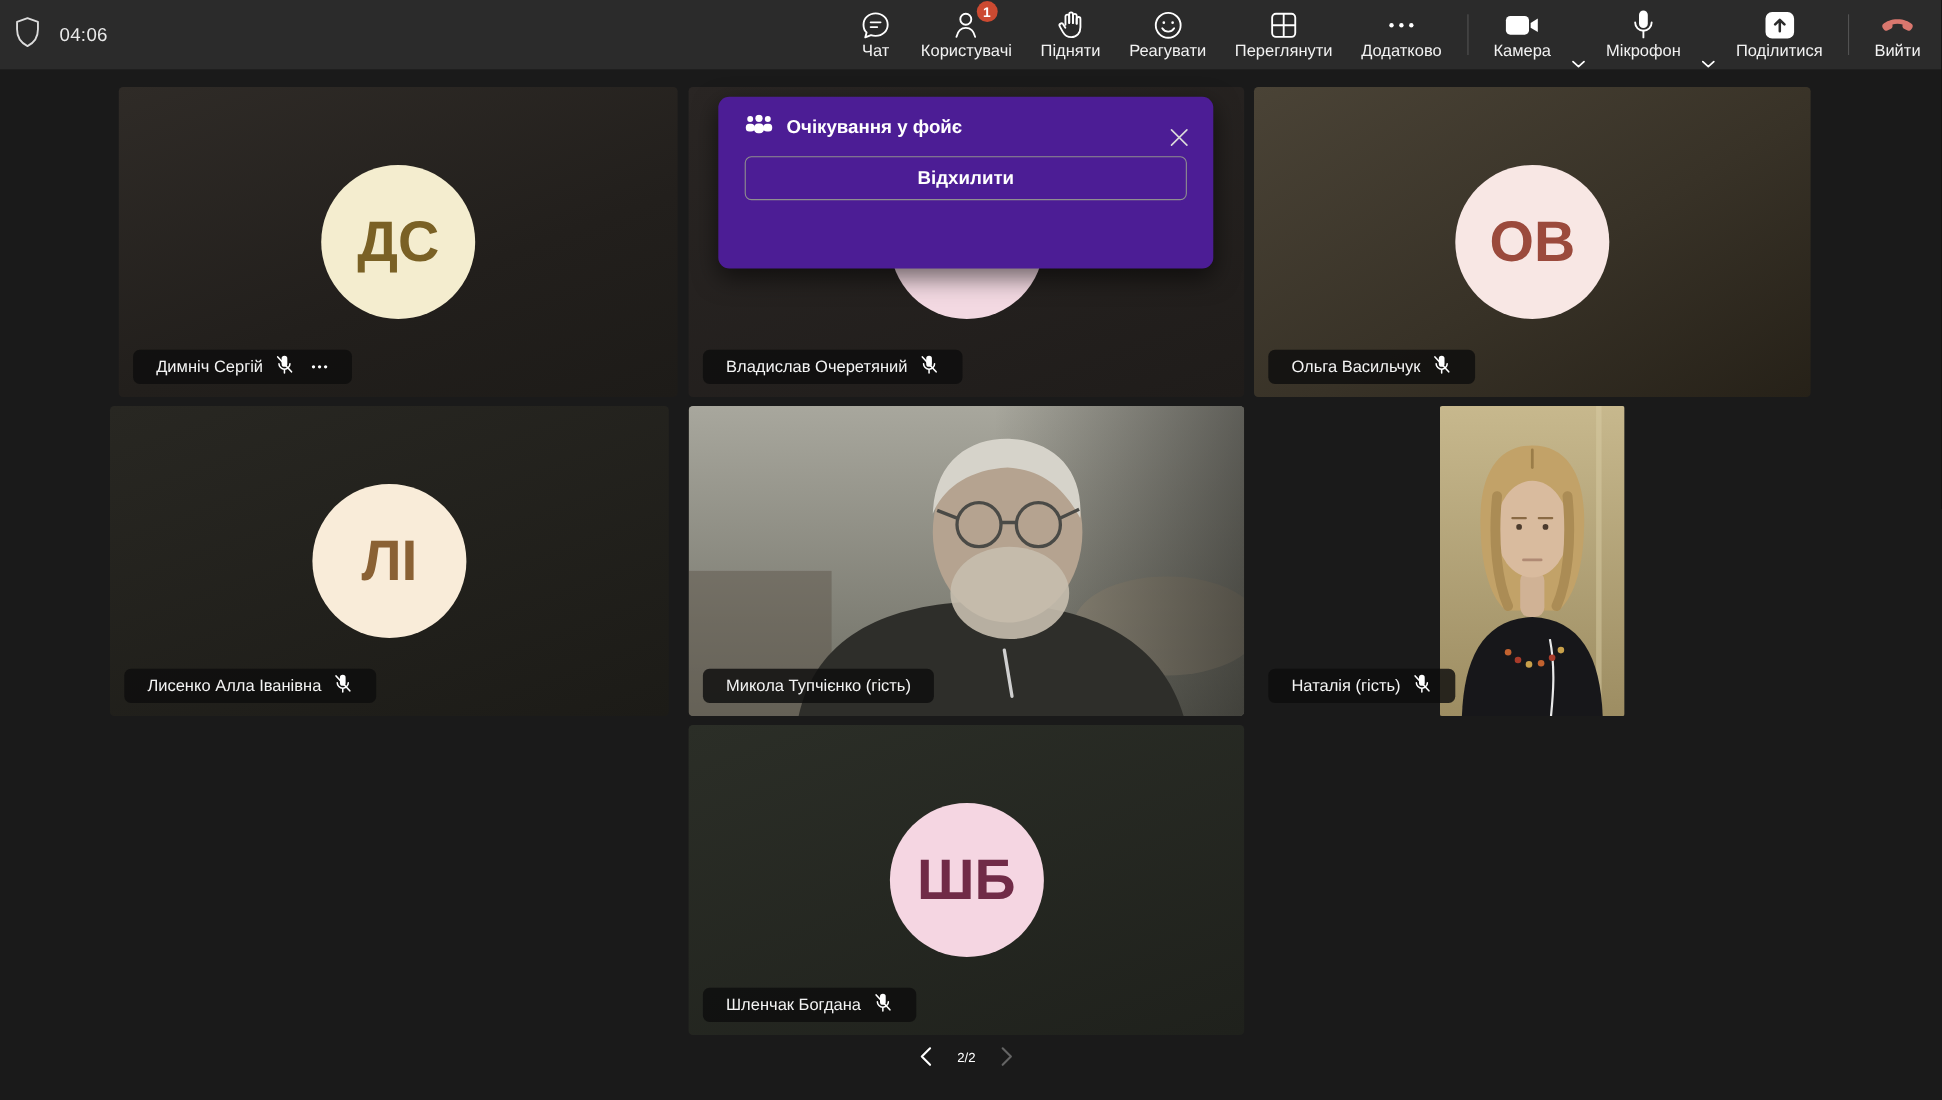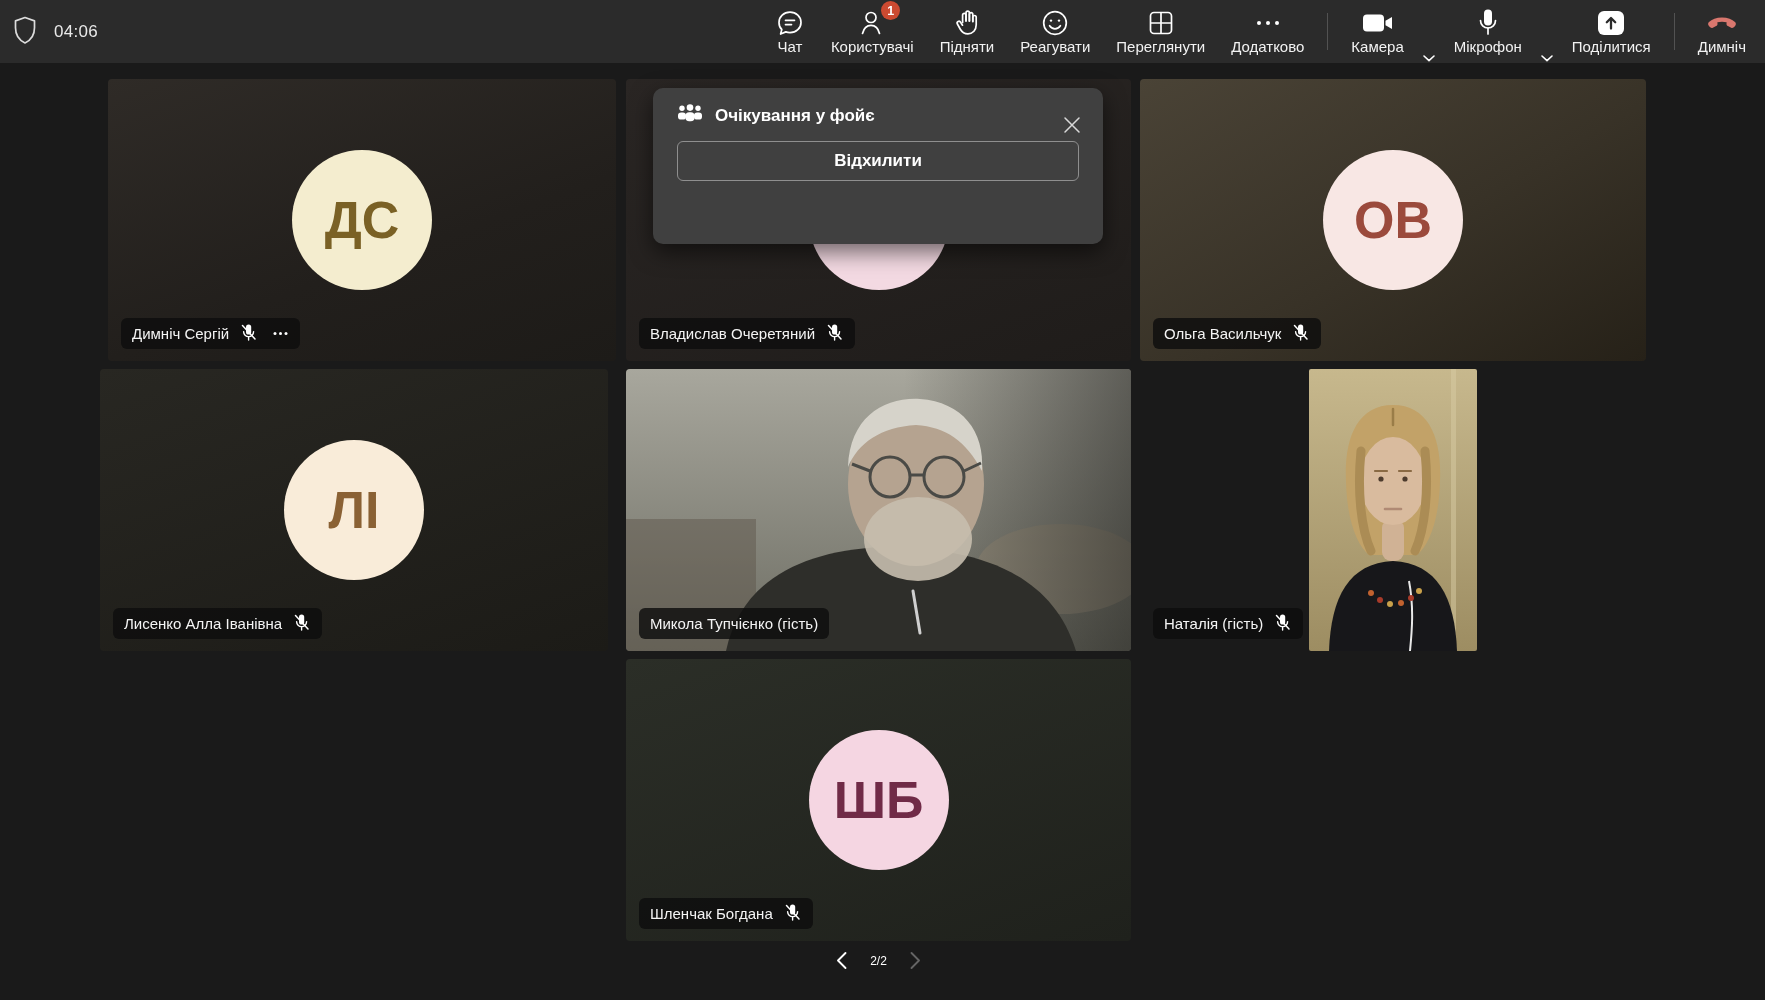--- a/index.html
+++ b/index.html
@@ -27,26 +27,26 @@
   .t2{left:626px;top:79px;width:505px;height:282px;background:linear-gradient(160deg,#2a2624 0%,#1f1c1a 100%)}
   .t3{left:1140px;top:79px;width:506px;height:282px;background:linear-gradient(150deg,#4a4336 0%,#383227 55%,#262118 100%)}
   .t4{left:100px;top:369px;width:508px;height:282px;background:linear-gradient(160deg,#282722 0%,#1c1b17 100%)}
   .t5{left:626px;top:369px;width:505px;height:282px;background:#3c3c36}
   .t6{left:1140px;top:369px;width:506px;height:282px;background:transparent;overflow:visible}
   .t6 .portrait{position:absolute;left:169px;top:0;width:168px;height:282px;border-radius:2px;overflow:hidden}
   .t7{left:626px;top:659px;width:505px;height:282px;background:linear-gradient(160deg,#2b2e27 0%,#1f211c 100%)}
   .avatar{position:absolute;left:50%;top:50%;transform:translate(-50%,-50%);width:140px;height:140px;border-radius:50%;
           display:flex;align-items:center;justify-content:center;font-size:52px;font-weight:600;line-height:1}
   .name-pill{position:absolute;left:13px;bottom:12px;height:31px;display:inline-flex;align-items:center;gap:10px;
-             background:rgba(13,13,13,.82);border-radius:6px;padding:0 11px;color:#f4f4f4;font-size:15px;white-space:nowrap;z-index:5}
+             background:rgba(13,13,13,.82);border-radius:6px;padding:0 21px;color:#f4f4f4;font-size:15px;white-space:nowrap;z-index:5}
   .pill-more{display:flex;margin-left:4px}
   .vfill{display:block;width:100%;height:100%}
 
   
-  .lobby{position:absolute;left:653px;top:88px;width:450px;height:156px;background:#404040;border-radius:10px;
+  .lobby{position:absolute;left:653px;top:88px;width:450px;height:156px;background:#4c1d95;border-radius:10px;
          box-shadow:0 8px 22px rgba(0,0,0,.55);padding:16px 24px 8px;z-index:30;color:#fff}
   .lobby-header{display:flex;align-items:center;gap:12px}
   .lobby-title{font-size:17px;font-weight:600;color:#fff}
   .lobby-close{position:absolute;top:26px;right:20px;width:22px;height:22px;display:flex;align-items:center;justify-content:center;cursor:pointer}
   .lobby-body{margin-top:12px;font-size:17px;color:#cfcfcf;white-space:nowrap}
   .lobby-link{color:#a6a7dc;text-decoration:underline;cursor:pointer}
   .lobby-buttons{margin-top:14px;display:flex;gap:7px}
   .btn{flex:1;height:40px;border-radius:6px;font-size:17px;font-weight:600;display:flex;align-items:center;justify-content:center;cursor:pointer}
   .btn-decline{background:transparent;border:1px solid #8f8f8f;color:#fff}
   .btn-admit{background:#5f63c8;border:1px solid #5f63c8;color:#fff}
@@ -187,21 +187,21 @@
       </div>
 
       <div class="tb-div"></div>
 
       <div class="tb-item">
         <span class="tb-ic">
           <svg width="34" height="22" viewBox="0 0 34 22" fill="#d9776e">
             <path d="M17 5.5c-5.7 0-10.2 1.9-13 4.4-1 .9-1.2 2.4-.4 3.5l1 1.4c.7 1 2.1 1.4 3.2.9l3.3-1.6c.9-.4 1.5-1.4 1.4-2.4l-.1-1.4c1.4-.4 3-.6 4.6-.6s3.2.2 4.6.6l-.1 1.4c-.1 1 .5 2 1.4 2.4l3.3 1.6c1.1.5 2.5.1 3.2-.9l1-1.4c.8-1.1.6-2.6-.4-3.5-2.8-2.5-7.3-4.4-13-4.4z"></path>
           </svg>
         </span>
-        <span class="tb-lb">Димніч</span>
+        <span class="tb-lb">Вийти</span>
       </div>
 
     </div>
   </div>
 
   <div class="tile t1">
     <div class="avatar" style="background: rgb(244, 237, 207); color: rgb(122, 97, 37);">ДС</div>
     <div class="name-pill">
       <span>Димніч Сергій</span>
       <span>

